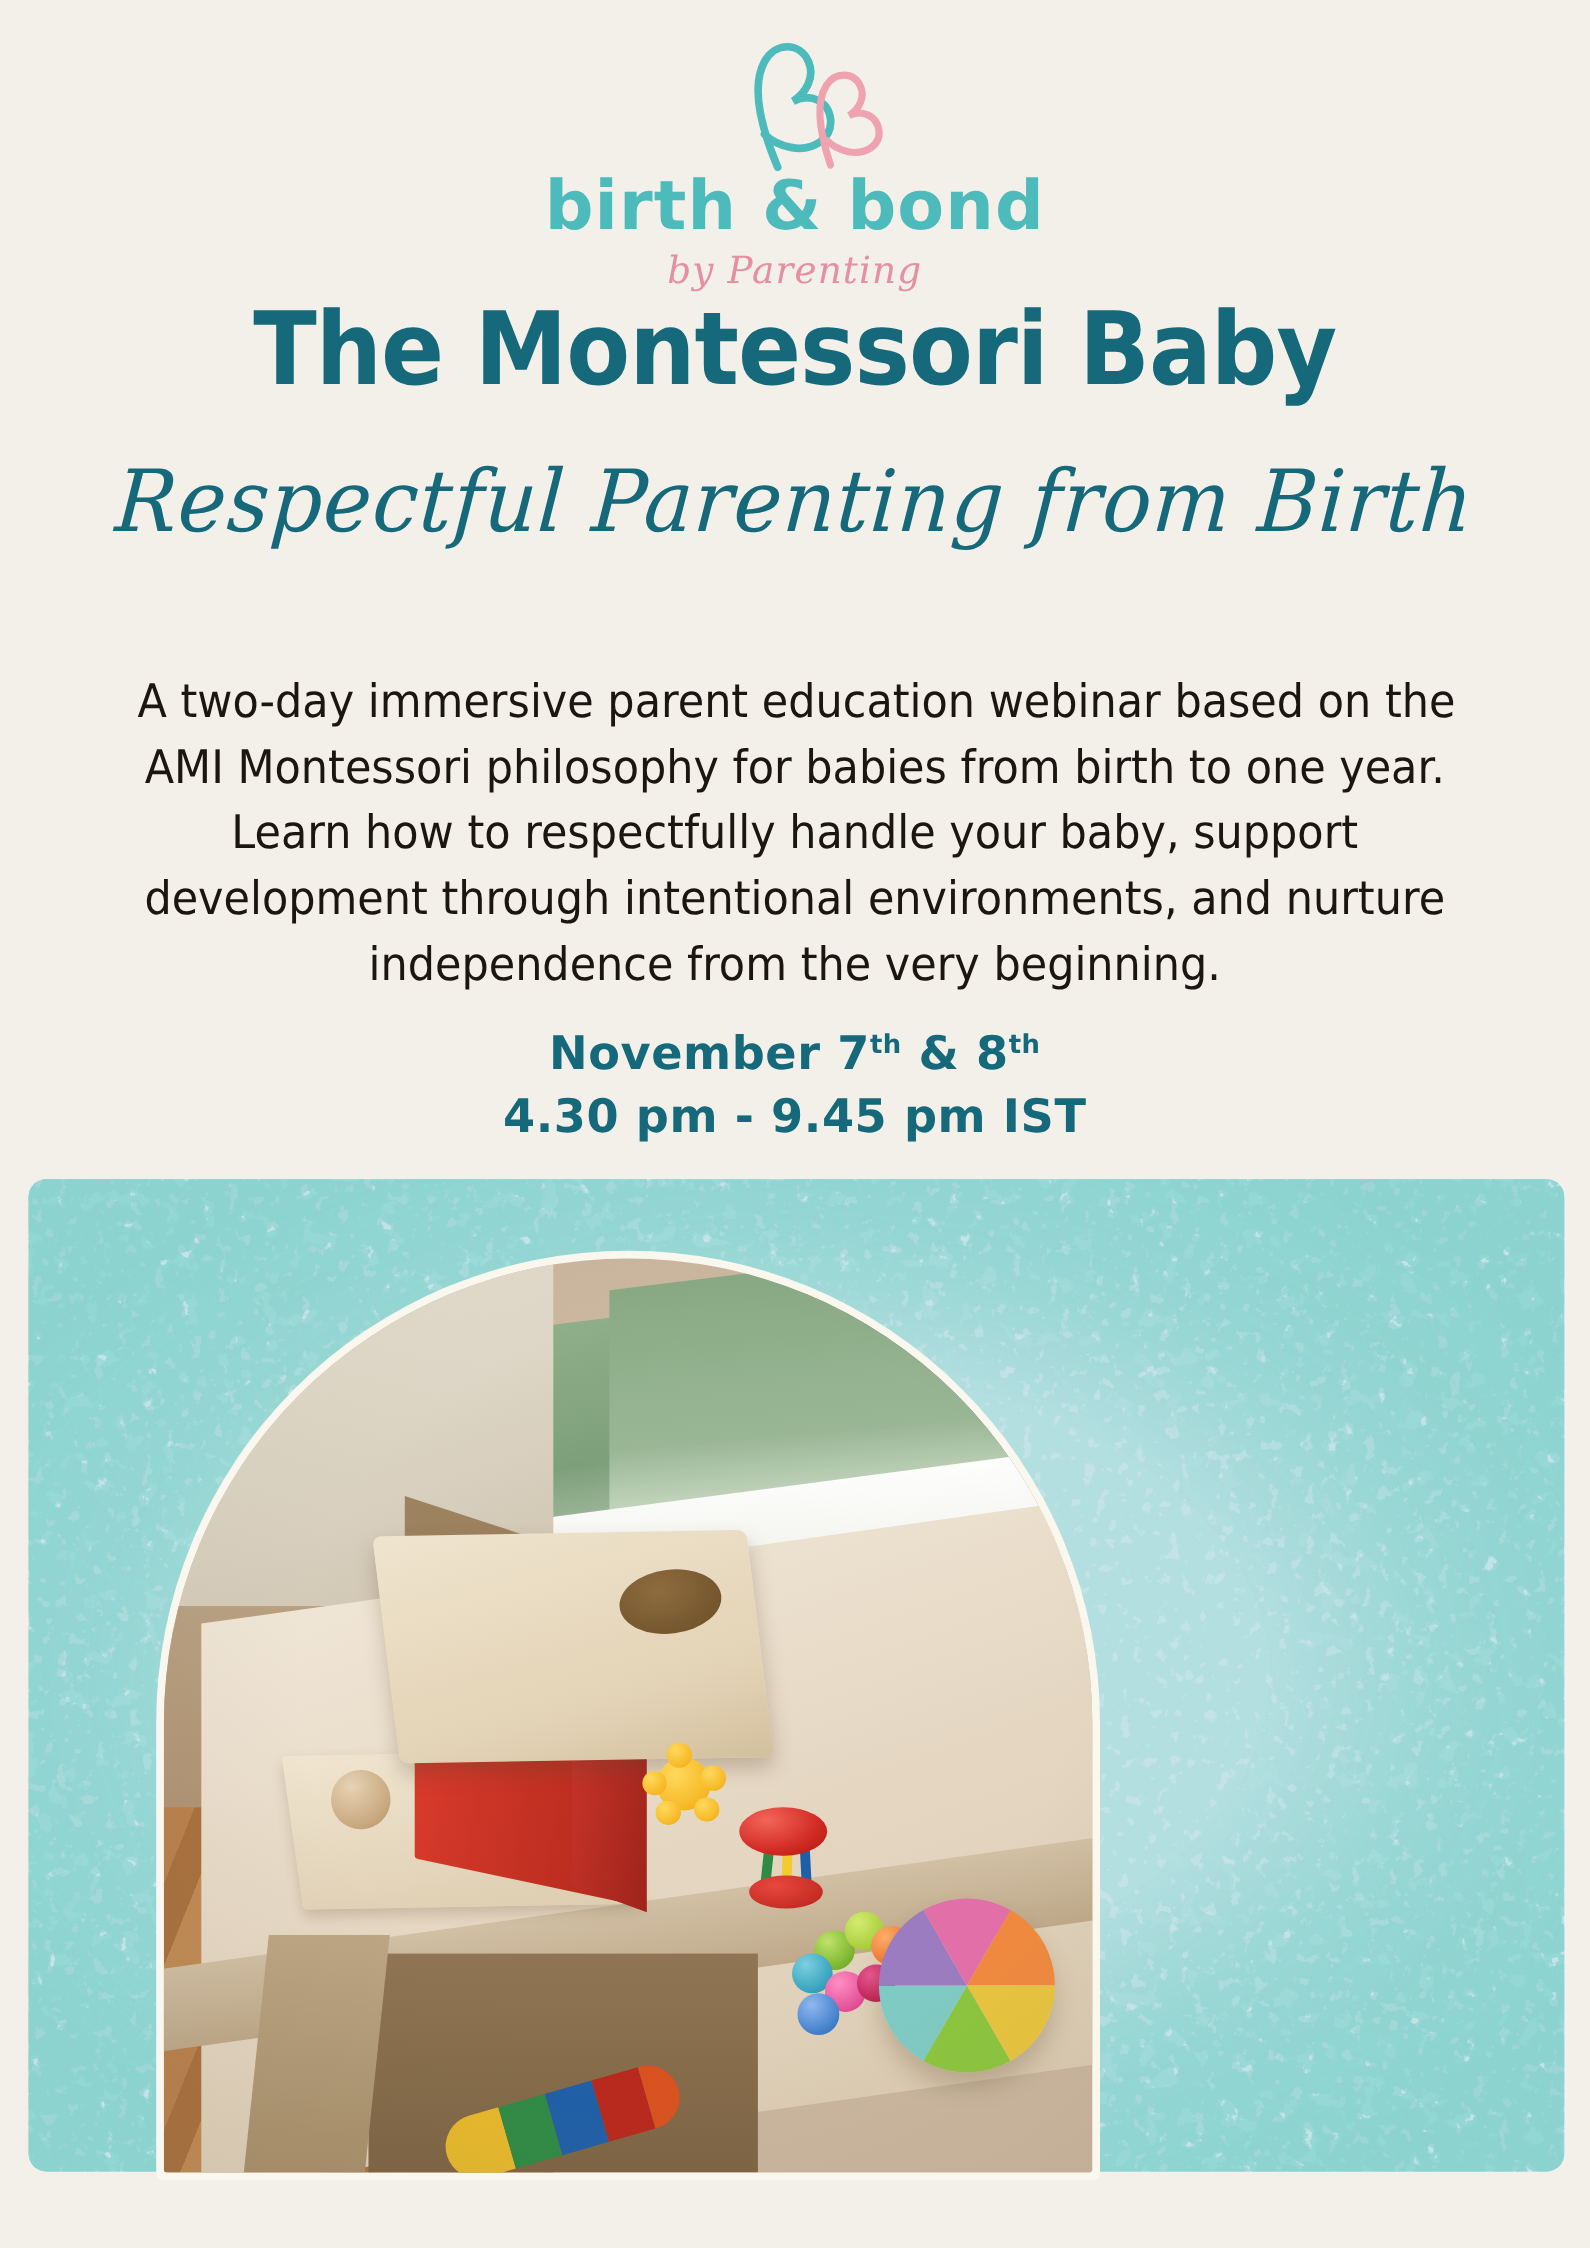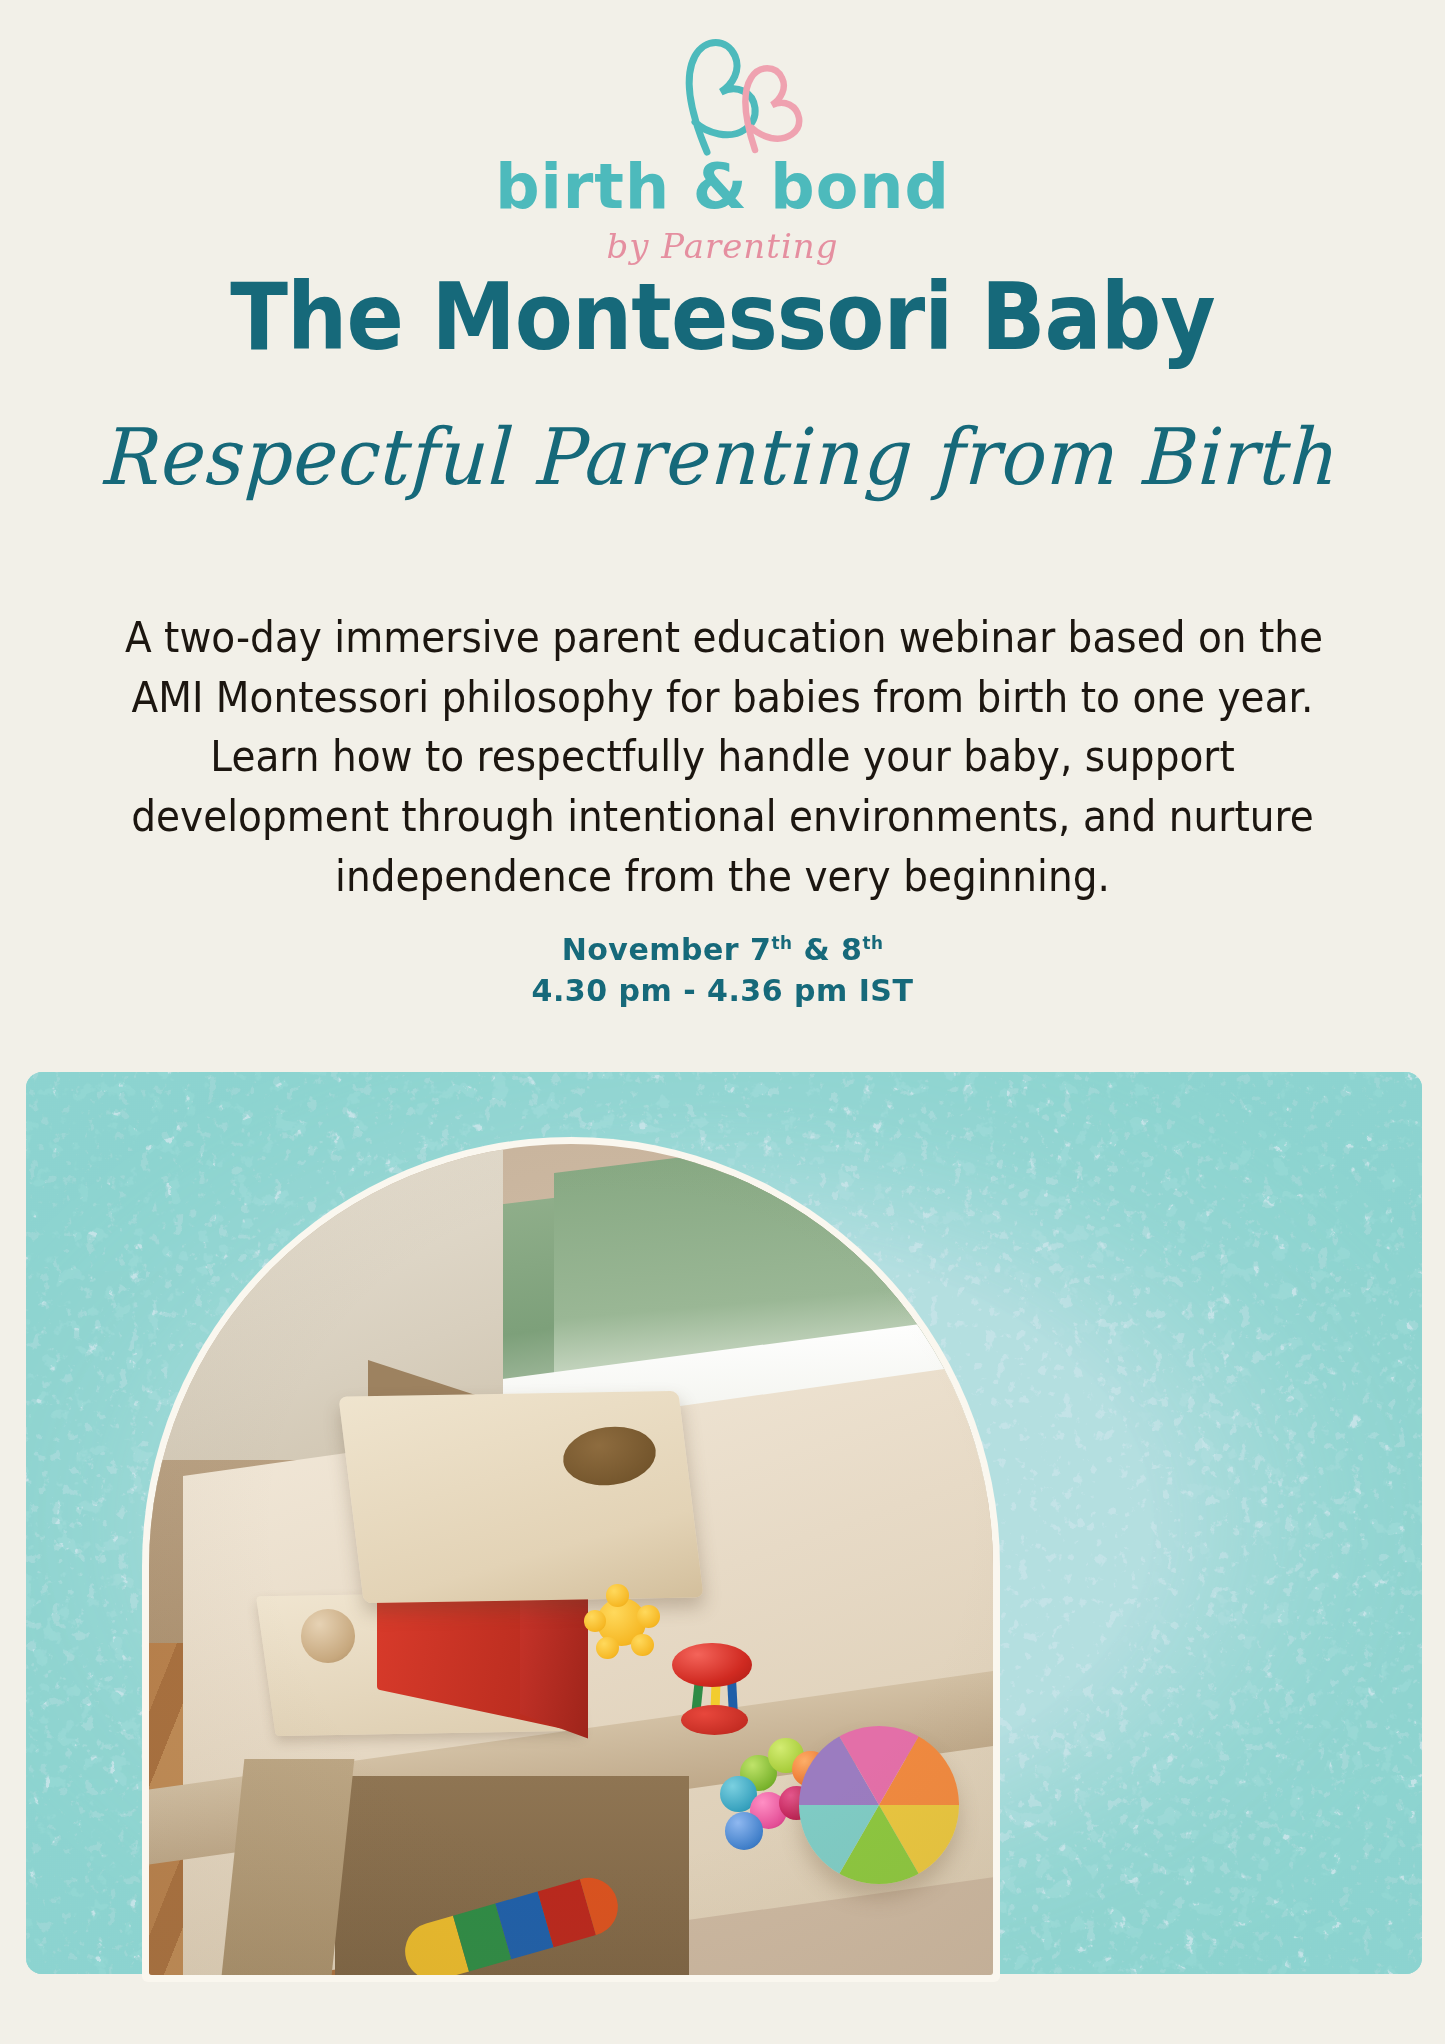--- a/index.html
+++ b/index.html
@@ -99,21 +99,21 @@
 
   
   .schedule {
     position: absolute;
     top: 930px;
     left: 0;
     width: 1445px;
     text-align: center;
     font-family: "DejaVu Sans", sans-serif;
     font-weight: 700;
-    font-size: 30px;
+    font-size: 42px;
     line-height: 1.35;
     color: #16697a;
     letter-spacing: 0.5px;
   }
   .schedule sup { font-size: 0.56em; vertical-align: super; }
 
   
   .texture-panel {
     position: absolute;
     top: 1064px;
@@ -244,21 +244,21 @@
   <div class="body-copy">
     <div>A two-day immersive parent education webinar based on the</div>
     <div>AMI Montessori philosophy for babies from birth to one year.</div>
     <div>Learn how to respectfully handle your baby, support</div>
     <div>development through intentional environments, and nurture</div>
     <div>independence from the very beginning.</div>
   </div>
 
   <div class="schedule">
     <div><span>November </span><span>7</span><sup>th</sup><span> &amp; </span><span>8</span><sup>th</sup></div>
-    <div>4.30 pm - 4.36 pm IST</div>
+    <div>4.30 pm - 9.45 pm IST</div>
   </div>
 
   <div class="texture-panel">
     <svg viewBox="0 0 1412 918" preserveAspectRatio="none">
       <defs>
         <filter id="rough">
           <feTurbulence type="fractalNoise" baseFrequency="0.035 0.05" numOctaves="3" seed="7" result="n"></feTurbulence>
           <feDisplacementMap in="SourceGraphic" in2="n" scale="26" xChannelSelector="R" yChannelSelector="G"></feDisplacementMap>
         </filter>
         <filter id="speckA">

